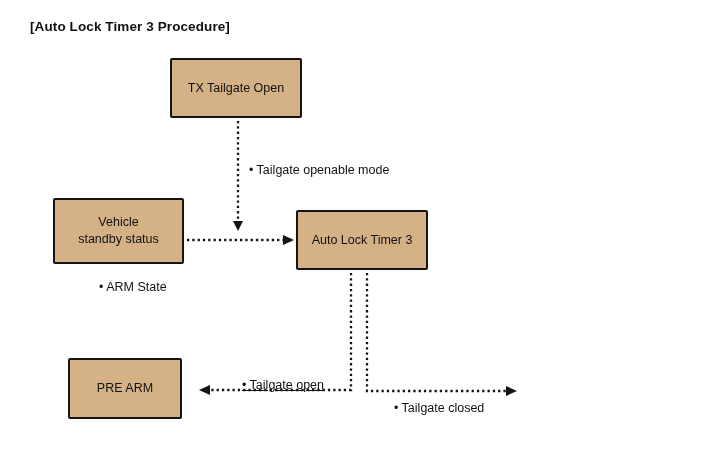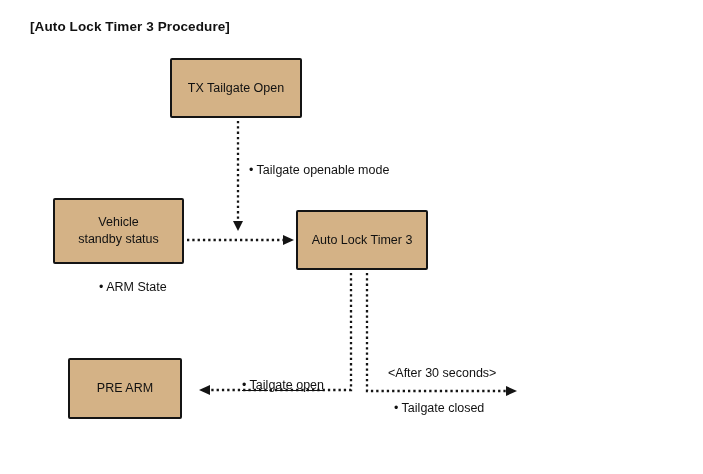--- a/index.html
+++ b/index.html
@@ -103,17 +103,16 @@
 
   <div class="node node-prearm">PRE ARM</div>
 
 
   <span class="edge-label lbl-openable">• Tailgate openable mode</span>
 
   <span class="edge-label lbl-armstate">• ARM State</span>
 
   <span class="edge-label lbl-tgopen">• Tailgate open</span>
 
-  <span class="edge-label lbl-after30">&lt;After 30 seconds&gt;</span>
 
   <span class="edge-label lbl-tgclosed">• Tailgate closed</span>
 
 </div>
 
 </body></html>

